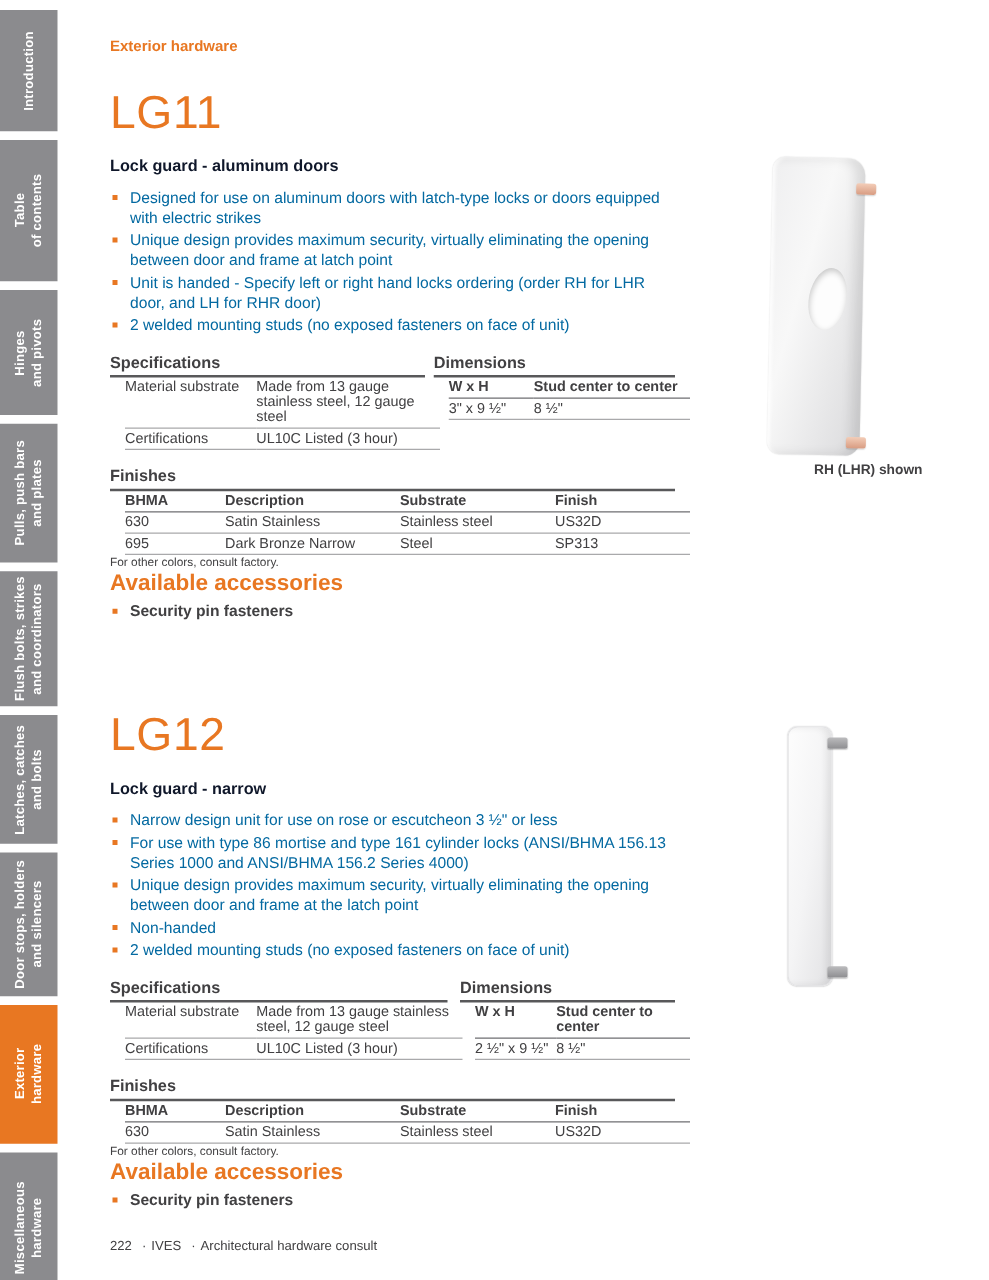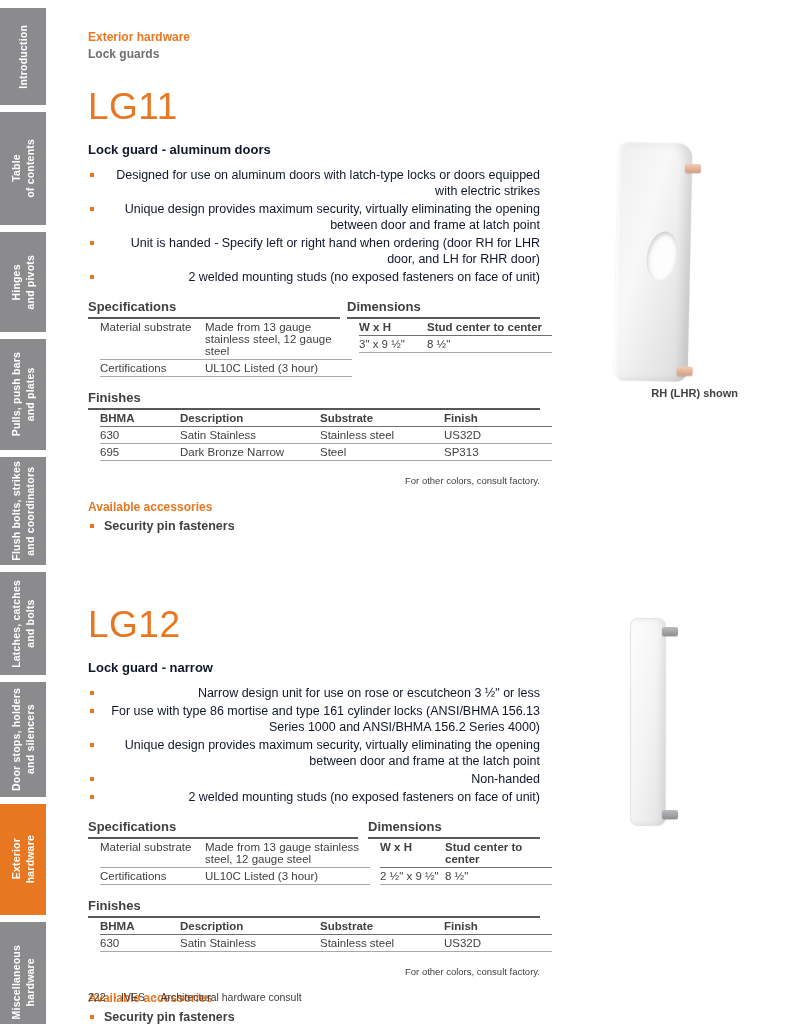--- a/index.html
+++ b/index.html
@@ -27,38 +27,38 @@
   
   .content { position:absolute; left:88px; top:0; width:660px; padding-top:30px; }
   .eyebrow { color:#E87722; font-weight:bold; font-size:12px; }
   .subhead { color:#6D6E71; font-weight:bold; font-size:12px; margin-top:3px; }
   .product { position:relative; width:660px; }
   .product-id { color:#E87722; font-weight:normal; font-size:37px; letter-spacing:.5px; margin-top:27px; line-height:1; }
   .product-sub { color:#0f172a; font-weight:bold; font-size:13px; margin-top:17px; }
   ul.bullets { list-style:none; margin-top:10px; width:452px; }
   ul.bullets li {
     position:relative; padding-left:16px; font-size:12.5px; line-height:16px;
-    margin-bottom:2px; color:#0f172a;text-align:right;
+    margin-bottom:2px; color:#0369a1;
   }
   ul.bullets li::before {
     content:""; position:absolute; left:2px; top:6px; width:4px; height:4px; background:#E87722;
   }
   .spec-dim { display:flex; margin-top:14px; }
   .tbl-block h3 {
     font-size:13px; font-weight:bold; color:#414042;
     padding-bottom:3px; border-bottom:2px solid #58585A; margin-bottom:0;
   }
   table { border-collapse:collapse; width:100%;margin-left:12px; }
   td, th { font-size:11.5px; text-align:left; vertical-align:top; padding:2px 6px 2px 0; color:#414042; }
   tr { border-bottom:1px solid #A9A9AB; }
   tr.hdr { border-bottom:1.5px solid #6F6F72; }
   tr.hdr th { font-weight:bold; font-size:11.5px; }
   .finishes-block { margin-top:13px; width:452px; }
-  .note { font-size:9.5px; color:#414042; margin-top:14px;text-align:right; }
-  .acc-title { color:#E87722; font-weight:bold; font-size:12px; margin-top:14px; }
+  .note { font-size:9.5px; color:#414042; margin-top:1px; }
+  .acc-title { color:#E87722; font-weight:bold; font-size:18px; margin-top:0; }
   ul.acc { list-style:none; margin-top:4px; }
   ul.acc li { position:relative; padding-left:16px; font-size:12.5px; font-weight:bold; line-height:16px; }
   ul.acc li::before { content:""; position:absolute; left:2px; top:6px; width:4px; height:4px; background:#E87722; }
   
   .prod-img { position:absolute; }
   .plate { position:relative; }
   .plate11 {
     width:74px; height:238px; margin-left:8px;
     background:linear-gradient(105deg,#efeff0 0%,#f8f8f8 38%,#dadadc 100%);
     border-radius:10px 14px 12px 10px;
@@ -126,30 +126,29 @@
 hardware</span>
       </div>
     <div class="tab" style="height:120px">
         <span class="tab-label">Miscellaneous
 hardware</span>
       </div>
   </nav>
 
   <main class="content">
     <div class="eyebrow">Exterior hardware</div>
-    <div class="subhead">Lock guards</div>
 
     <section class="product">
       <h1 class="product-id">LG11</h1>
       <h2 class="product-sub">Lock guard - aluminum doors</h2>
 
       <ul class="bullets">
         <li><span>Designed for use on aluminum doors with latch-type locks or doors equipped with electric strikes</span></li>
         <li><span>Unique design provides maximum security, virtually eliminating the opening between door and frame at latch point</span></li>
-        <li><span>Unit is handed - Specify left or right hand when ordering (door RH for LHR door, and LH for RHR door)</span></li>
+        <li><span>Unit is handed - Specify left or right hand locks ordering (order RH for LHR door, and LH for RHR door)</span></li>
         <li><span>2 welded mounting studs (no exposed fasteners on face of unit)</span></li>
       </ul>
 
       <div class="spec-dim">
         <div class="tbl-block" style="width:252px">
           <h3>Specifications</h3>
           <table>
             <tbody>
                 <tr>
               <td style="width:105px">Material substrate</td>

